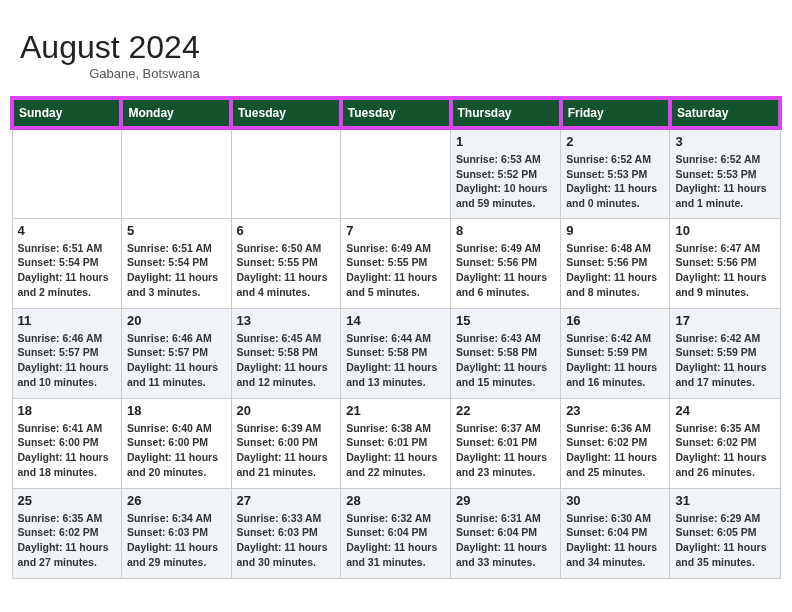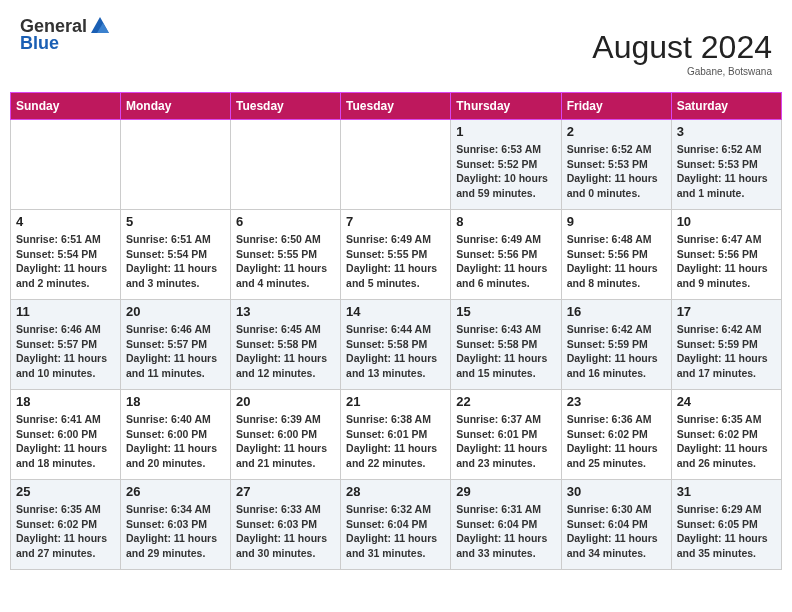--- a/index.html
+++ b/index.html
@@ -24,36 +24,36 @@
     .title-block {
       text-align: right;
     }
     .month-year {
       font-size: 32px;
       font-weight: normal;
       color: #222;
       margin-top: 14px;
     }
     .location {
-      font-size: 10px;
+      font-size: 13px;
       color: #555;
     }
     .calendar {
       width: 100%;
       border-collapse: collapse;
       font-size: 11px;
     }
     .calendar thead th {
-      background-color: #be185d;
+      background-color: #14532d;
       color: #fff;
       padding: 6px 5px;
       text-align: left;
       font-size: 12px;
       font-weight: bold;
-      border: 1px solid #d946ef;
+      border: 4px solid #d946ef;
     }
     .calendar tbody td {
       border: 1px solid #ccc;
       vertical-align: top;
       padding: 4px 5px;
       height: 90px;
       width: 113px;
     }
     .calendar tbody tr:nth-child(odd) td {
       background-color: #f0f4f8;
@@ -75,32 +75,20 @@
       font-weight: bold;
     }
     .empty-cell {
       background-color: #fff !important;
     }
   </style>
 </head>
 <body>
 
 <div class="header">
-  <div class="logo">
-    <div style="display:flex;flex-direction:column;align-items:flex-start;">
-      <div style="display:flex;align-items:center;">
-        <span style="font-size:18px;font-weight:bold;color:#333;">General</span>
-        <svg width="22" height="22" viewBox="0 0 22 22" style="margin-left:2px;">
-          <polygon points="11,2 20,18 2,18" fill="#1a5fb4"></polygon>
-          <polygon points="14,8 20,18 8,18" fill="#4a90d9" opacity="0.7"></polygon>
-        </svg>
-      </div>
-      <span style="font-size:18px;font-weight:bold;color:#1a5fb4;margin-top:-4px;">Blue</span>
-    </div>
-  </div>
   <div class="title-block">
     <div class="month-year">August 2024</div>
     <div class="location">Gabane, Botswana</div>
   </div>
 </div>
 
 <table class="calendar">
   <thead>
     <tr>
     <th>Sunday</th>

